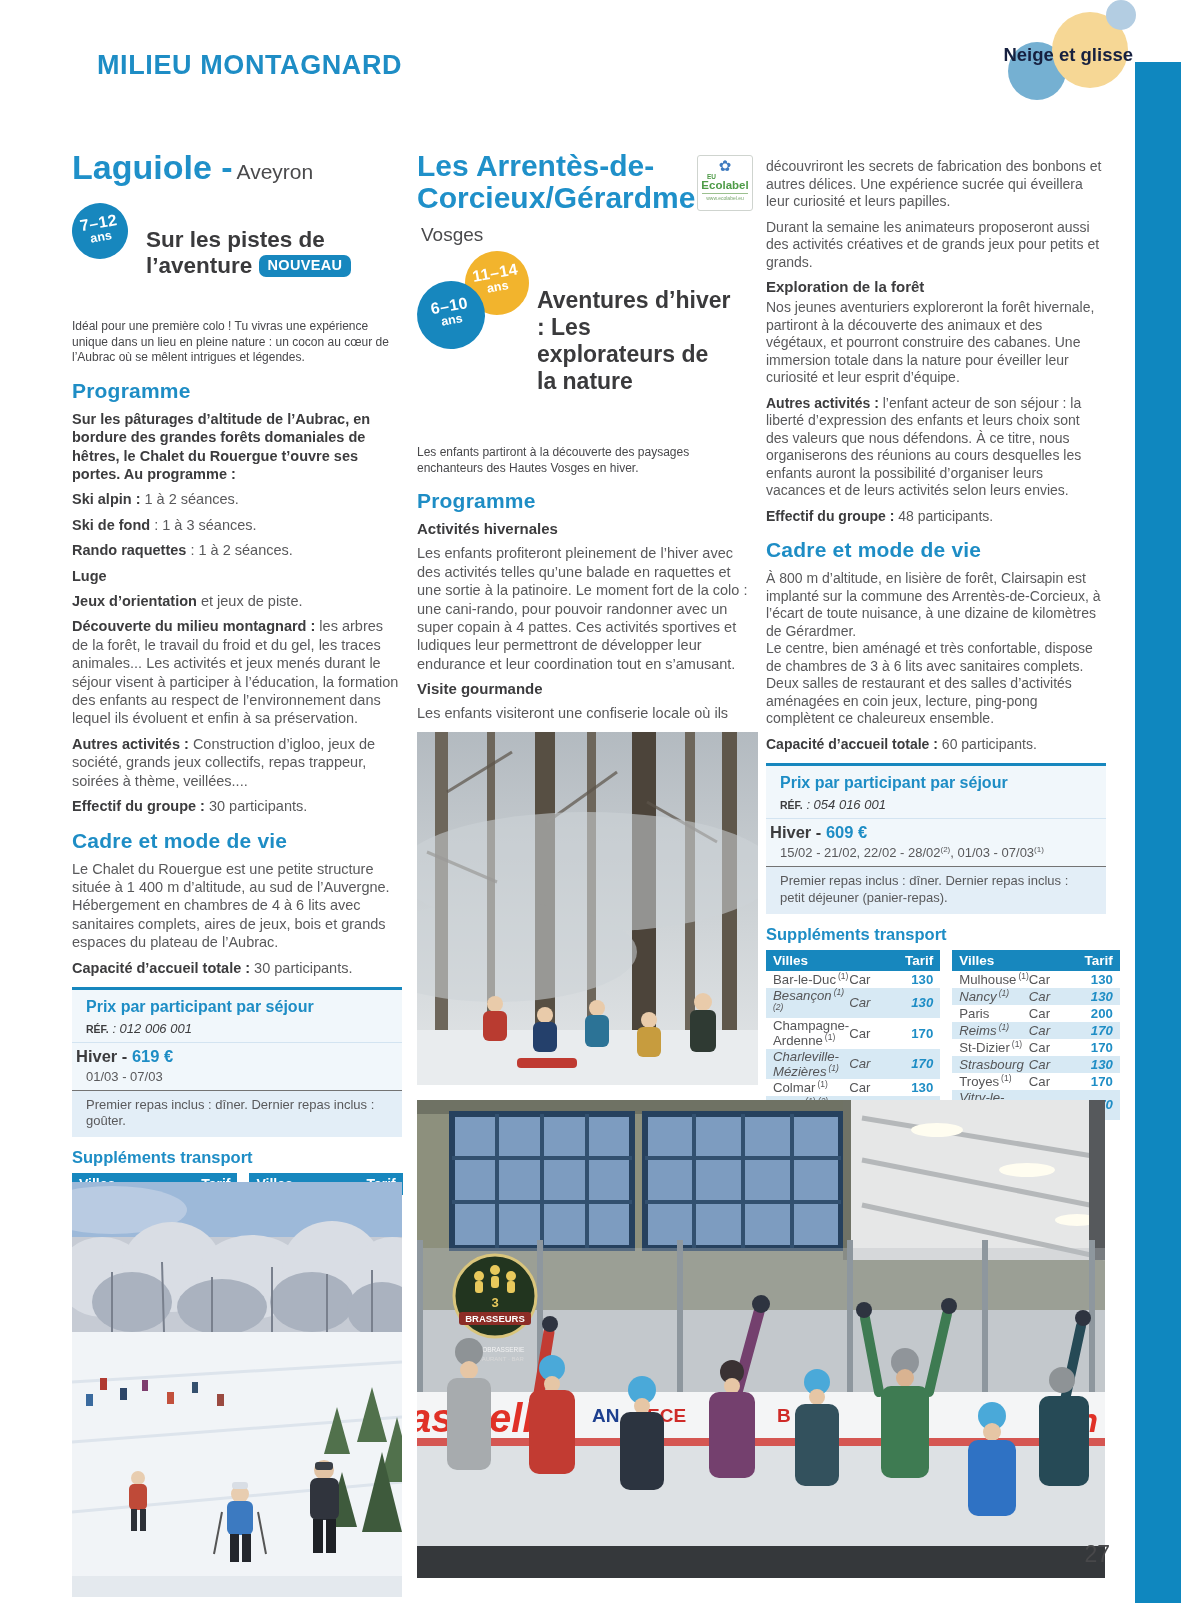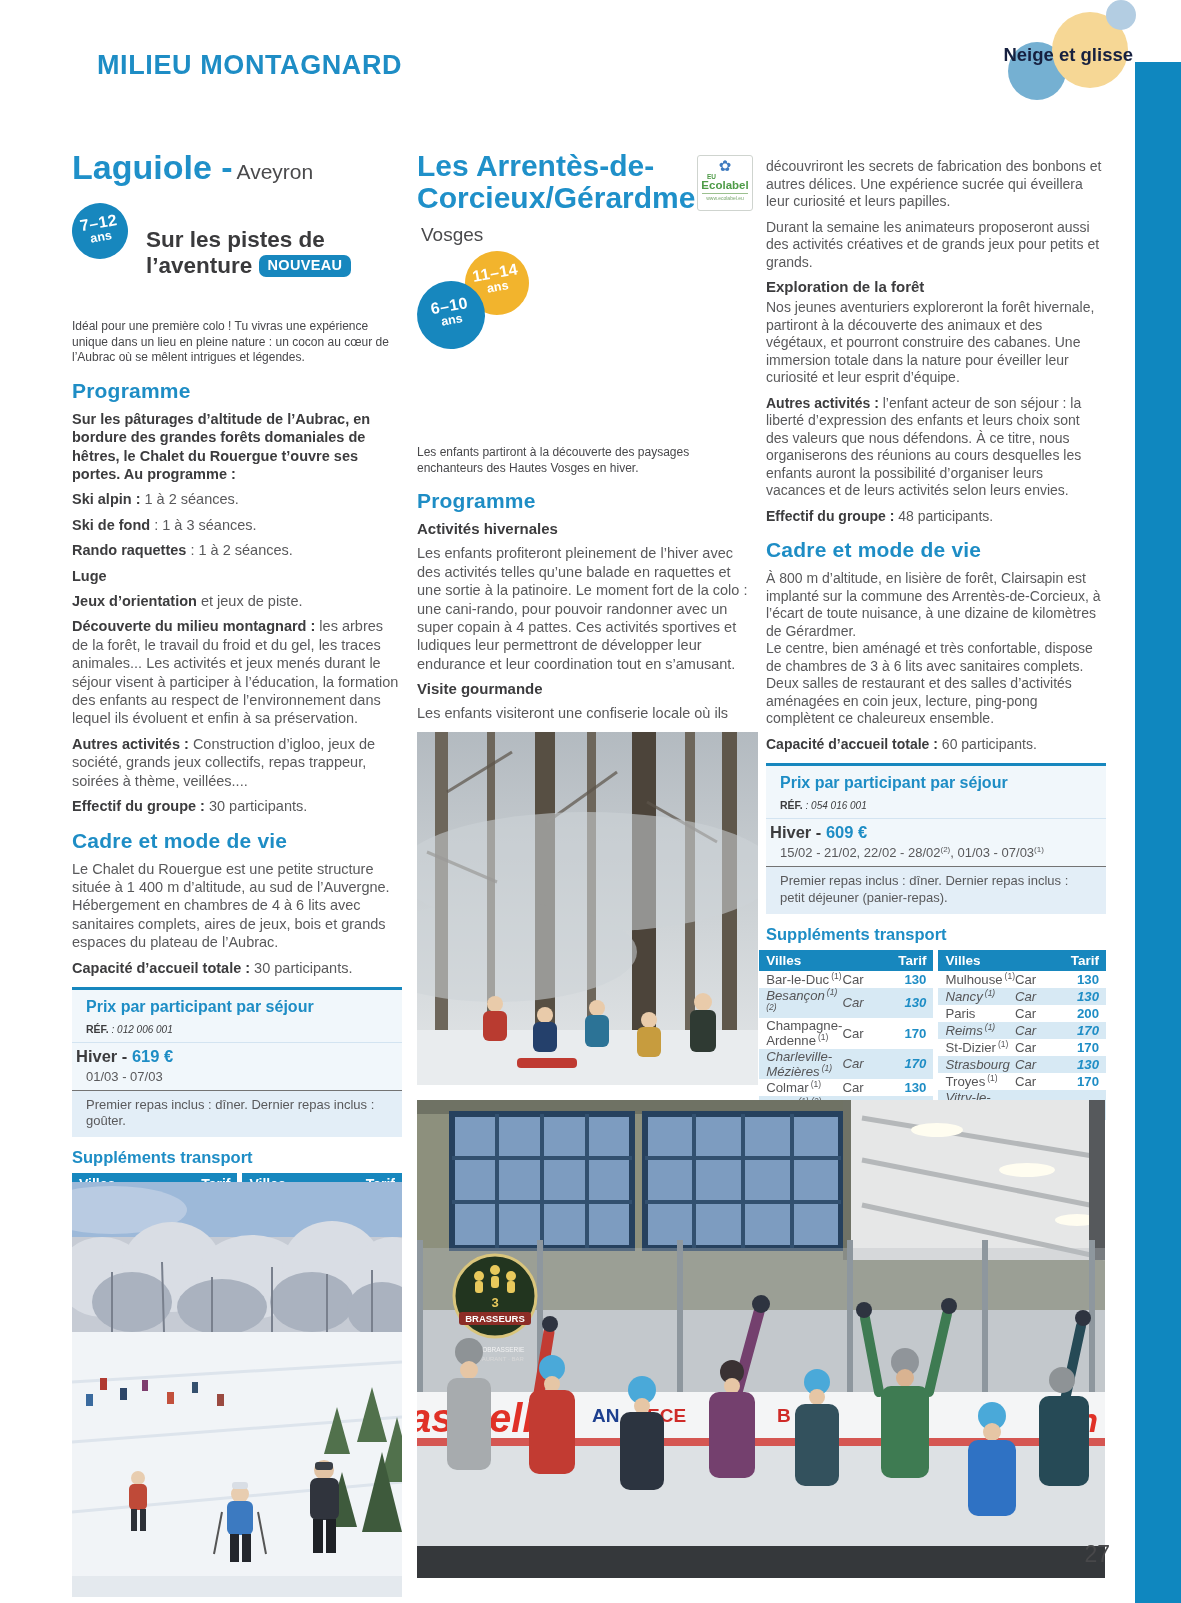--- a/index.html
+++ b/index.html
@@ -50,30 +50,30 @@
   .lead { font-weight:bold; color:#3c3c3e; }
   .p b, .sub { color:#3c3c3e; }
   .sub { font-size:15px; font-weight:bold; margin-top:7px; }
   .c3 .sub { margin-bottom:-4px; }
 
   
   .price-box { margin-top:10px; border-top:3px solid #1787be; background:#f1f7fb; }
   .pb-title { padding:8px 14px 0; color:#1e8dc5; font-weight:bold; font-size:16px; }
   .pb-ref { padding:3px 14px 5px; }
   .pb-ref-label { font-size:10.5px; font-weight:bold; color:#3c3c3e; }
-  .pb-ref-val { font-size:10px; font-style:italic; color:#3c3c3e; }
+  .pb-ref-val { font-size:13px; font-style:italic; color:#3c3c3e; }
   .pb-season { padding:4px 4px 2px; font-size:16.5px; font-weight:bold; color:#3c3c3e; border-top:1px solid #d3e4f1; }
   .pb-amount { color:#1e8dc5; }
   .pb-dates { padding:1px 14px 6px; font-size:13px; color:#59595b; }
   .pb-dates sup { font-size:8px; }
   .pb-meals { background:#e3eef7; padding:6px 14px 8px; font-size:13px; color:#59595b; line-height:1.25; border-top:1px solid #737373; }
 
   
   .tt-title { margin-top:11px; font-size:16.5px; font-weight:bold; color:#1e8dc5; }
-  .tt { display:flex; gap:5px; margin-top:6px; align-items:flex-start;justify-content:flex-end; }
+  .tt { display:flex; gap:12px; margin-top:6px; align-items:flex-start; }
   .tt-half { flex:1; }
   .tt-head { background:#1787be; color:#fff; display:flex; align-items:center; font-weight:bold; font-size:14px; height:22px; padding:0 7px; }
   .th-tarif { margin-left:auto; }
   .tt-row { display:flex; align-items:center; padding:1px 7px; font-size:13.8px; color:#555557; min-height:20px; }
   .c3 .tt-head { font-size:13.5px; height:21px; }
   .c3 .tt-row { font-size:13.2px; min-height:17px; padding:0 7px; line-height:1.15; }
   .alt { background:#d7e9f4;font-style:italic; }
   .td-city { flex:1; }
   .td-mode { width:50px; flex-shrink:0; }
   .td-tarif { width:34px; text-align:right; color:#1e8dc5; font-weight:bold; flex-shrink:0; }
@@ -193,20 +193,21 @@
 
     <div class="hero2">
       <div class="age y1">
         <span class="r">11–14</span>
         <span class="u">ans</span>
       </div>
       <div class="age b1">
         <span class="r">6–10</span>
         <span class="u">ans</span>
       </div>
+      <div class="camp-title t2">Aventures d’hiver : Les explorateurs de la nature</div>
     </div>
 
     <p class="intro">Les enfants partiront à la découverte des paysages enchanteurs des Hautes Vosges en hiver.</p>
     <h2 class="sec">Programme</h2>
     <p class="sub">Activités hivernales</p>
     <p class="p">Les enfants profiteront pleinement de l’hiver avec des activités telles qu’une balade en raquettes et une sortie à la patinoire. Le moment fort de la colo : une cani-rando, pour pouvoir randonner avec un super copain à 4 pattes. Ces activités sportives et ludiques leur permettront de développer leur endurance et leur coordination tout en s’amusant.</p>
     <p class="sub">Visite gourmande</p>
     <p class="p">Les enfants visiteront une confiserie locale où ils</p>
   </section>
 

